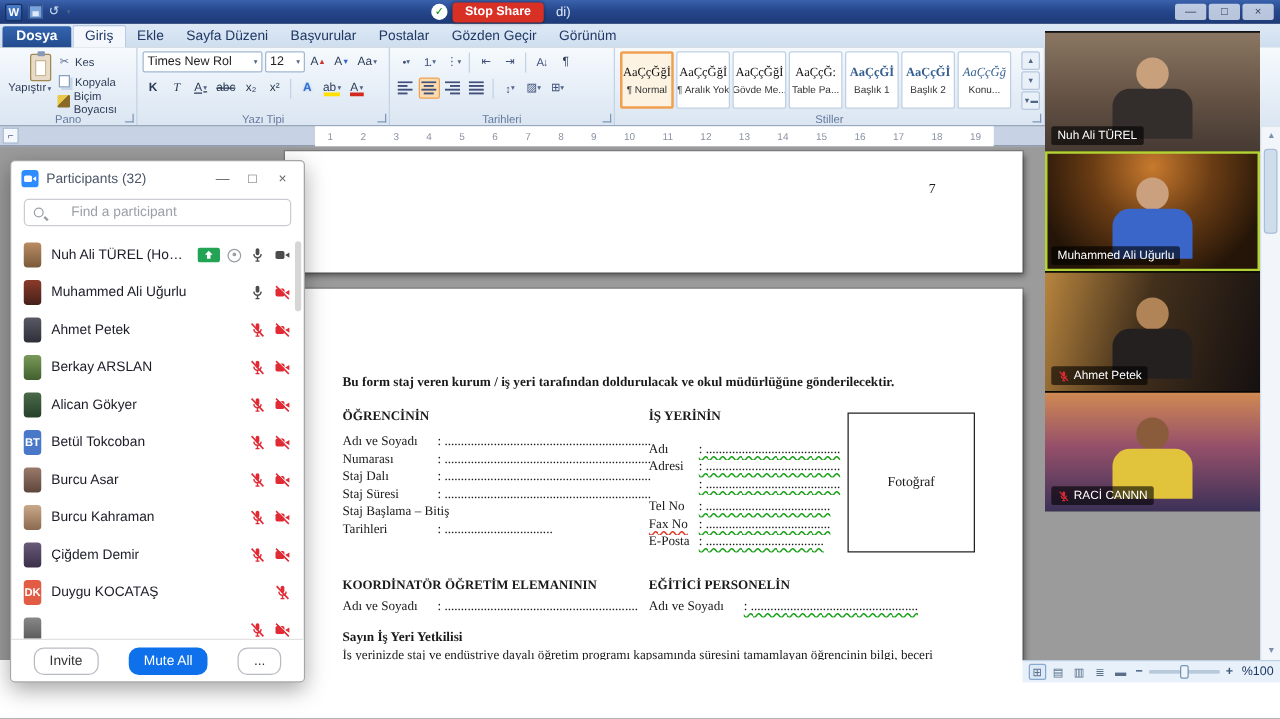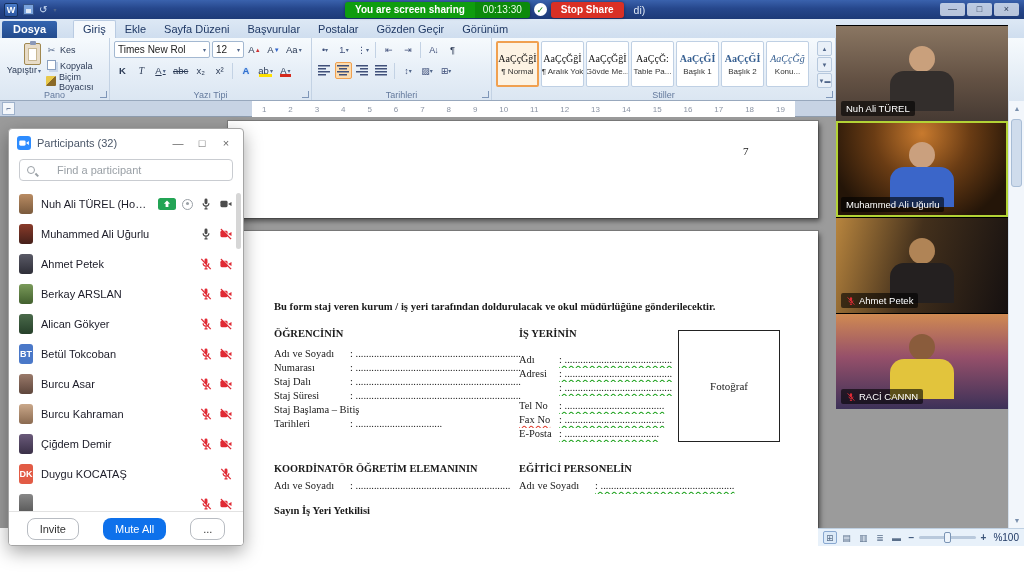--- a/index.html
+++ b/index.html
@@ -19,21 +19,21 @@
   .pill .seg2{background:#0b8a0b;color:#eaffea;font-size:10px;padding:0 8px;height:100%;display:flex;align-items:center}
   .chk{width:13px;height:13px;border-radius:50%;background:#fff;color:#0b8a0b;font-size:9px;display:flex;align-items:center;justify-content:center}
   .stopbtn{background:#d93025;color:#fff;font-size:10px;font-weight:bold;height:16px;border-radius:3px;padding:0 10px;display:flex;align-items:center;box-shadow:0 0 3px rgba(0,0,0,.4)}
   .titlefrag{color:#dfe8f5;font-size:10.5px;margin-left:6px}
   .winctl{position:absolute;right:5px;top:3px;display:flex;gap:2px}
   .winctl span{width:25px;height:13px;border-radius:2px;background:rgba(235,242,250,.75);color:#2a3a55;font-size:9px;line-height:13px;text-align:center}
 
   
   .tabsrow{position:absolute;left:0;top:19px;width:1024px;height:19px;background:linear-gradient(#dde8f5,#cfdeef);display:flex;align-items:flex-end;padding-left:2px}
   .rtab{font-size:11px;color:#1f3864;padding:2px 9px 3px;border-radius:2px 2px 0 0}
-  .rtab.file{background:linear-gradient(#3465b0,#234b8d);color:#fff;font-weight:bold;margin-right:16px;padding:2px 11px 3px}
+  .rtab.file{background:linear-gradient(#3465b0,#234b8d);color:#fff;font-weight:bold;margin-right:1px;padding:2px 11px 3px}
   .rtab.sel{background:#f4f8fc;border:1px solid #b9cbe2;border-bottom:none;color:#1f3864}
 
   
   .ribbon{position:absolute;left:0;top:38px;width:1024px;height:63px;background:linear-gradient(#f6fafd,#e6eef7 55%,#dbe6f2);border-bottom:1px solid #98a8bd}
   .rgroup{position:absolute;top:0;height:62px;border-right:1px solid #c3d2e4}
   .glabel{position:absolute;bottom:0;left:0;right:0;text-align:center;font-size:9px;color:#63799c}
   .dlgl{position:absolute;right:2px;bottom:2px;width:7px;height:7px;border-right:1px solid #7e96b8;border-bottom:1px solid #7e96b8}
   .rrow{position:absolute;left:4px;display:flex;align-items:center;gap:2px}
   .mbtn{min-width:17px;height:17px;border:1px solid transparent;border-radius:2px;display:flex;align-items:center;justify-content:center;font-size:9.5px;color:#2b3a55;padding:0 1px;position:relative}
   .mbtn.sel{background:#fbdcb0;border-color:#f0a050}
@@ -176,24 +176,20 @@
 <div class="screen">
 
   <div class="titlebar">
     <div class="qat">
       <span class="wicon">W</span>
       <span class="savei"></span>
       <span class="qglyph">↺</span>
       <span class="qglyph car"></span>
     </div>
     <div class="share-wrap">
-      <span class="pill">
-        <span class="seg1">You are screen sharing</span>
-        <span class="seg2">00:13:30</span>
-      </span>
       <span class="chk">✓</span>
       <span class="stopbtn">Stop Share</span>
       <span class="titlefrag">di)</span>
     </div>
     <div class="winctl">
       <span>—</span>
       <span>□</span>
       <span>×</span>
     </div>
   </div>
@@ -420,20 +416,21 @@
     <div class="photobox">
         <span>Fotoğraf</span>
       </div>
 
     <div class="dochead h-coord">KOORDİNATÖR ÖĞRETİM ELEMANININ</div>
     <div class="dochead h-train">EĞİTİCİ PERSONELİN</div>
     <div class="sigrow sig-l"><span class="lbl" style="display:inline-block;min-width:76px">Adı ve Soyadı</span><span>: ...........................................................</span></div>
     <div class="sigrow sig-r"><span class="lbl" style="display:inline-block;min-width:76px">Adı ve Soyadı</span><span class="wavy">: ...................................................</span></div>
 
     <div class="salut">Sayın İş Yeri Yetkilisi</div>
+    <div class="bodyline">İş yerinizde staj ve endüstriye dayalı öğretim programı kapsamında süresini tamamlayan öğrencinin bilgi, beceri</div>
   </div>
 
   <div class="band">
     
   </div>
 
   <div class="statusbar">
     <span class="vicon sel">⊞</span>
     <span class="vicon">▤</span>
     <span class="vicon">▥</span>

